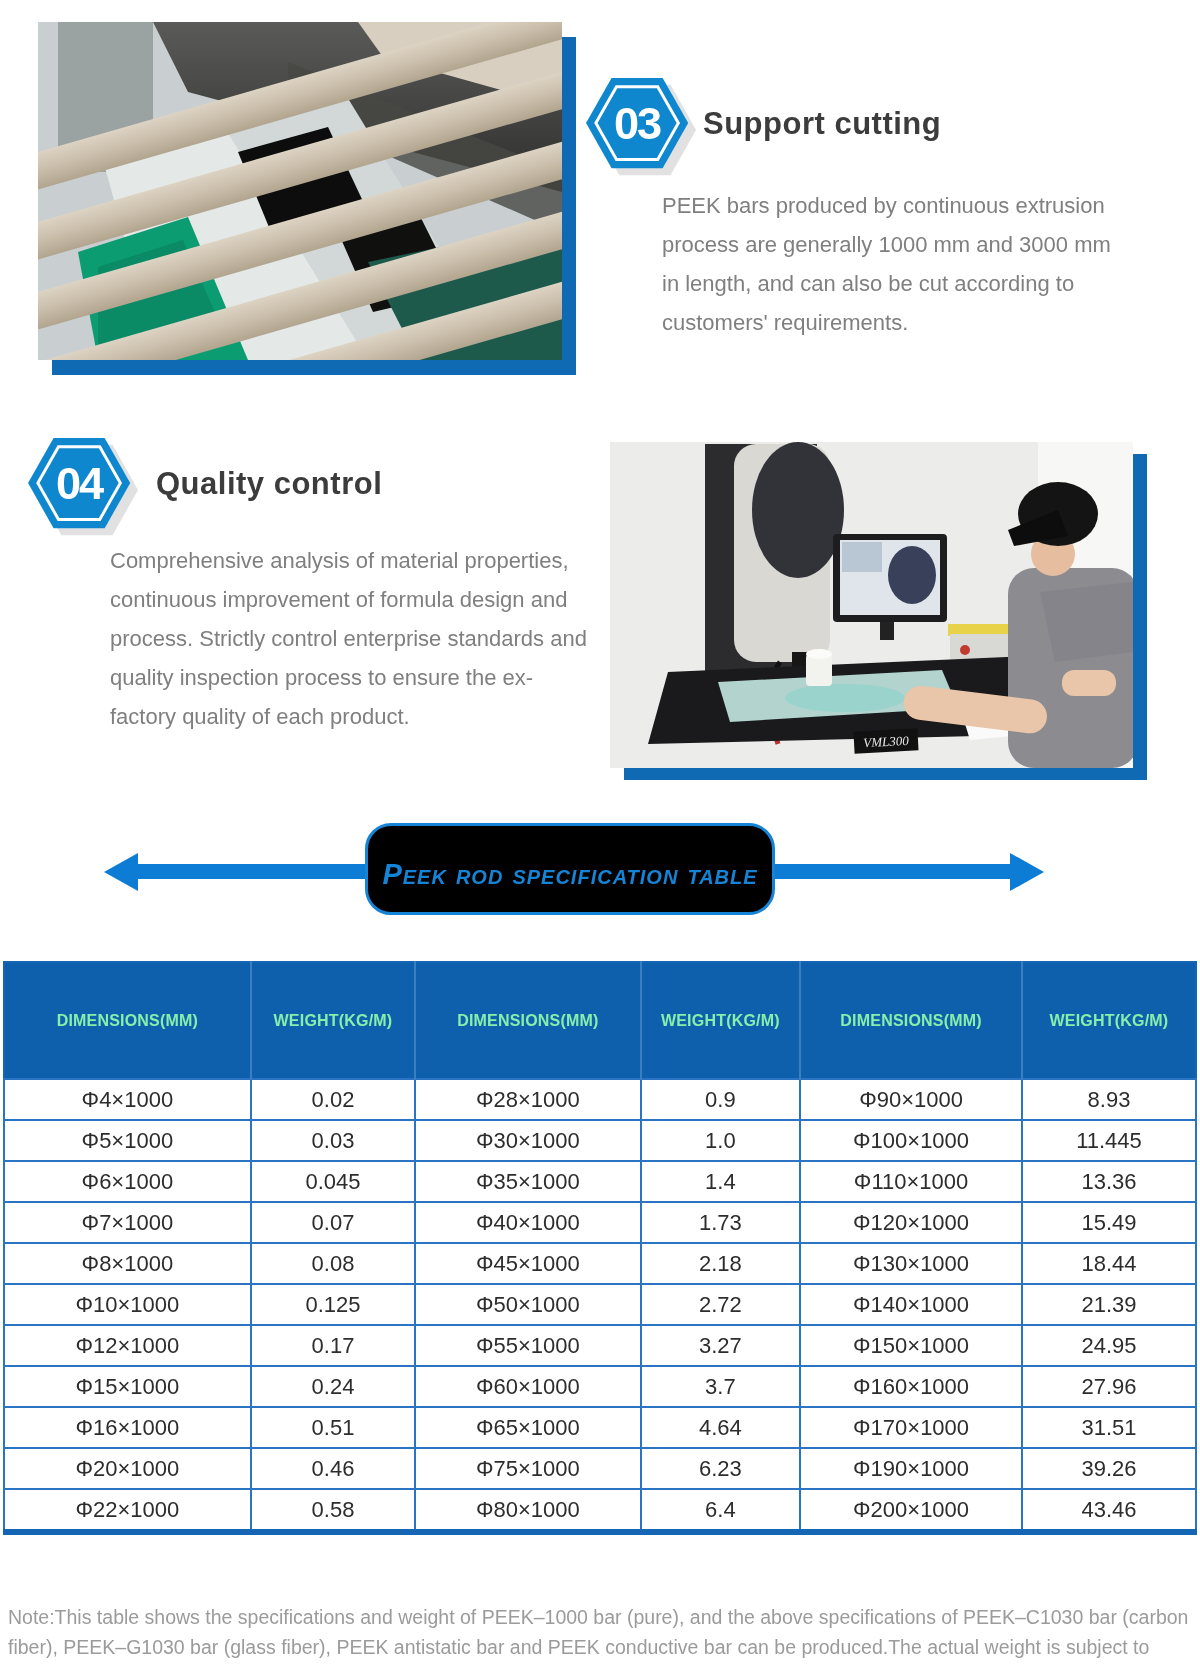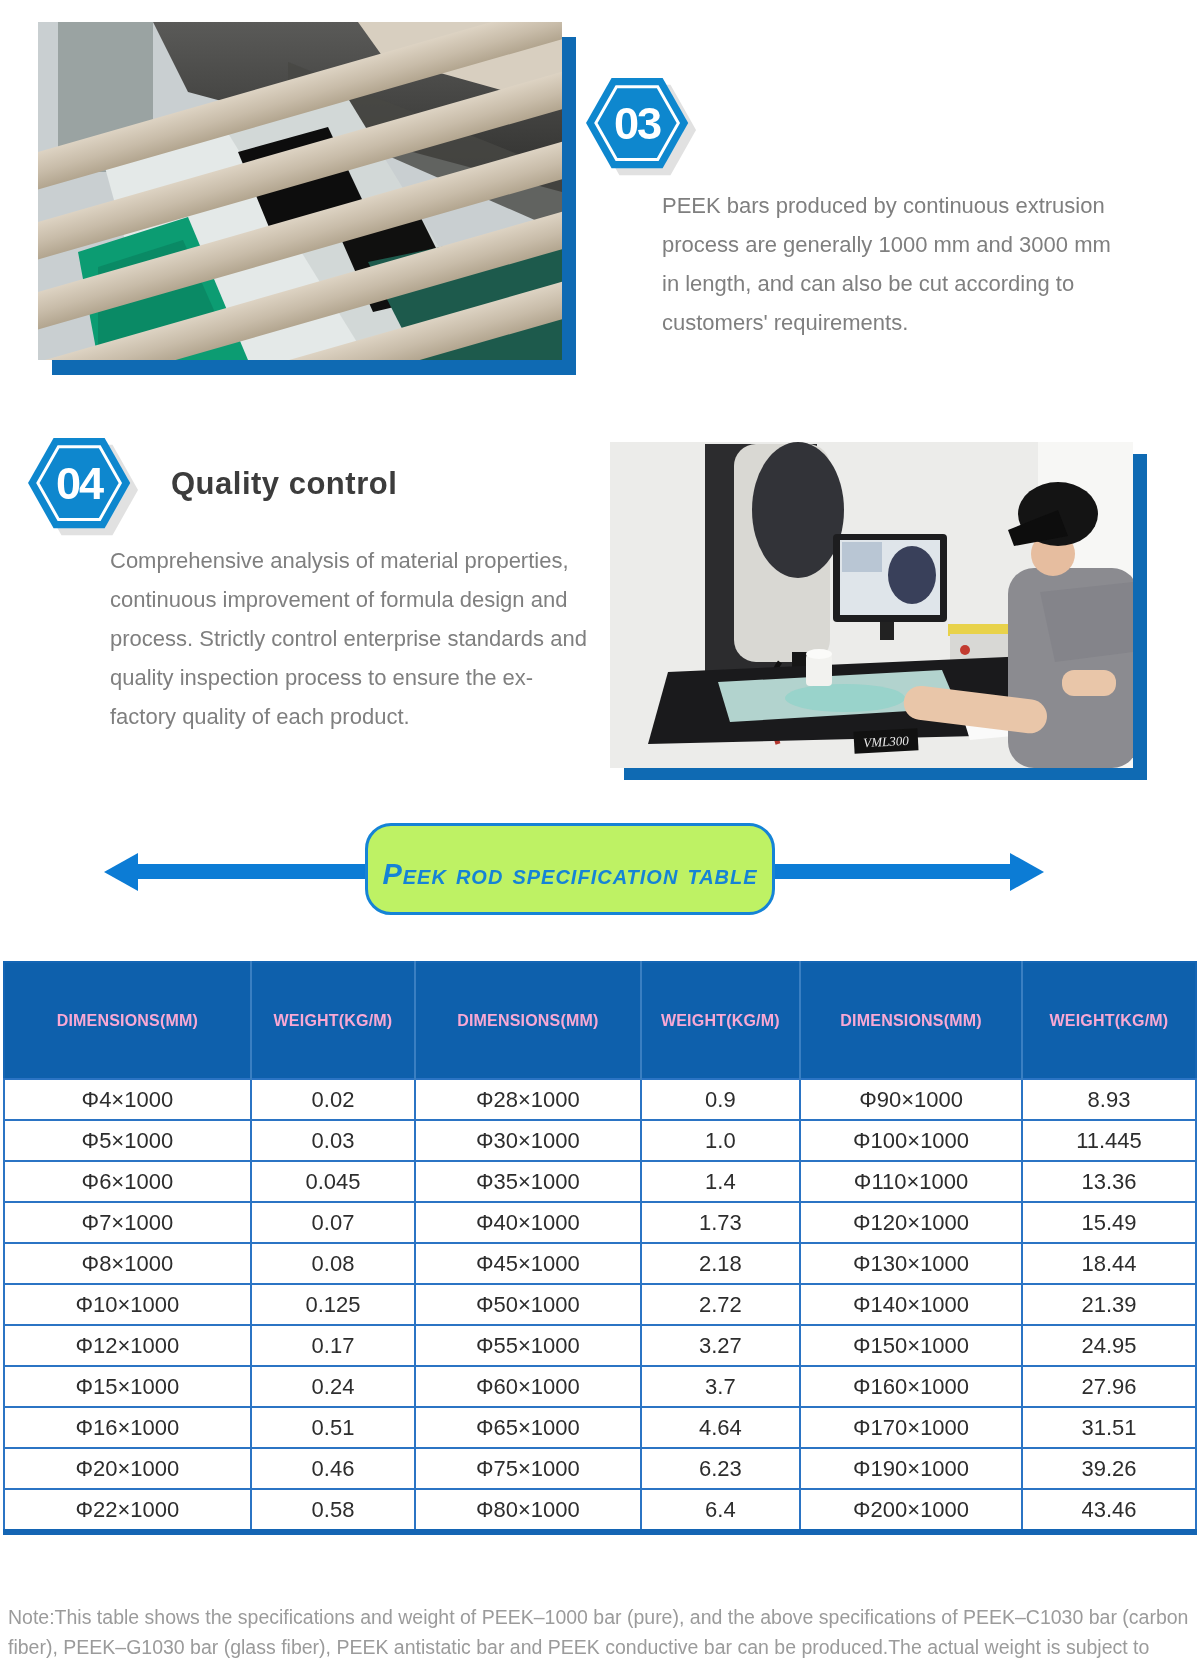--- a/index.html
+++ b/index.html
@@ -14,43 +14,43 @@
 
   
   .badge{position:absolute;width:118px;height:110px;}
   #badge-03{left:584px;top:72px;}
   #badge-04{left:26px;top:432px;}
   .badge text{font-family:"Liberation Sans",sans-serif;font-weight:800;fill:#ffffff;}
 
   
   .sec-title{position:absolute;font-size:31px;font-weight:700;color:#3c3c3c;letter-spacing:.5px;}
   #title-03{left:703px;top:106px;}
-  #title-04{left:171px;top:466px;}
+  #title-04{left:156px;top:466px;}
   .sec-body{position:absolute;font-size:22px;line-height:39px;color:#7f7f7f;}
   #body-03{left:662px;top:186px;width:460px;}
   #body-04{left:101px;top:541px;width:478px;margin-left:9px;}
 
   
   #banner-box{position:absolute;left:365px;top:823px;width:410px;height:92px;
-              border:3px solid #1583d6;border-radius:26px;background:#bef264;
+              border:3px solid #1583d6;border-radius:26px;background:#000000;
               display:flex;align-items:center;justify-content:center;box-sizing:border-box;z-index:2;}
   #banner-label{font-variant:small-caps;font-style:italic;font-weight:700;font-size:29px;
                 color:#1583d6;letter-spacing:1px;padding-top:10px;}
   .arrow-bar{position:absolute;top:864px;height:15px;background:#0c7cd5;z-index:1;}
   #arrow-bar-left{left:130px;width:238px;}
   #arrow-bar-right{left:772px;width:240px;}
   .arrow-head{position:absolute;top:853px;width:0;height:0;border-top:19px solid transparent;
               border-bottom:19px solid transparent;z-index:1;}
   #arrow-head-left{left:104px;border-right:34px solid #0c7cd5;}
   #arrow-head-right{left:1010px;border-left:34px solid #0c7cd5;}
 
   
   #spec-table{position:absolute;left:3px;top:961px;width:1194px;border-collapse:collapse;
               border:2px solid #1465b4;border-bottom:6px solid #1465b4;table-layout:fixed;}
-  #spec-table th{background:#0e60ac;color:#f9a8d4;font-size:16px;font-weight:700;
+  #spec-table th{background:#0e60ac;color:#86efac;font-size:16px;font-weight:700;
                  height:113px;vertical-align:middle;text-align:center;
                  border-left:2px solid #3a7fc2;letter-spacing:.2px;}
   #spec-table th:first-child{border-left:none;}
   #spec-table td{height:39px;text-align:center;vertical-align:middle;font-size:22px;color:#2d2d2d;
                  border:2px solid #2b74c4;background:#ffffff;padding:0;}
 
   
   #note{position:absolute;left:8px;top:1602px;width:1186px;font-size:19.5px;line-height:30px;
         color:#9b9b9b;}
 </style>
@@ -91,20 +91,21 @@
       <rect x="-60" y="410" width="700" height="36" rx="18" transform="rotate(-16 0 410)" fill="url(#beige)"></rect>
     </svg>
   </div>
 
   <svg class="badge" id="badge-03" viewBox="0 0 120 112">
     <polygon points="10,59 36,13 88,13 114,59 88,105 36,105" fill="#bdbdbd" opacity=".45"></polygon>
     <polygon points="2,52 28,6 80,6 106,52 80,98 28,98" fill="#0e87ce"></polygon>
     <polygon points="12,52 33,15 75,15 96,52 75,89 33,89" fill="none" stroke="#ffffff" stroke-width="3"></polygon>
     <text x="54" y="68" text-anchor="middle" font-size="46" letter-spacing="-2">03</text>
   </svg>
+  <div class="sec-title" id="title-03">Support cutting</div>
   <div class="sec-body" id="body-03">PEEK bars produced by continuous extrusion process are generally 1000 mm and 3000 mm in length, and can also be cut according to customers' requirements.</div>
 
   <svg class="badge" id="badge-04" viewBox="0 0 120 112">
     <polygon points="10,59 36,13 88,13 114,59 88,105 36,105" fill="#bdbdbd" opacity=".45"></polygon>
     <polygon points="2,52 28,6 80,6 106,52 80,98 28,98" fill="#0e87ce"></polygon>
     <polygon points="12,52 33,15 75,15 96,52 75,89 33,89" fill="none" stroke="#ffffff" stroke-width="3"></polygon>
     <text x="54" y="68" text-anchor="middle" font-size="46" letter-spacing="-2">04</text>
   </svg>
   <div class="sec-title" id="title-04">Quality control</div>
   <div class="sec-body" id="body-04">Comprehensive analysis of material properties, continuous improvement of formula design and process. Strictly control enterprise standards and quality inspection process to ensure the ex-factory quality of each product.</div>

